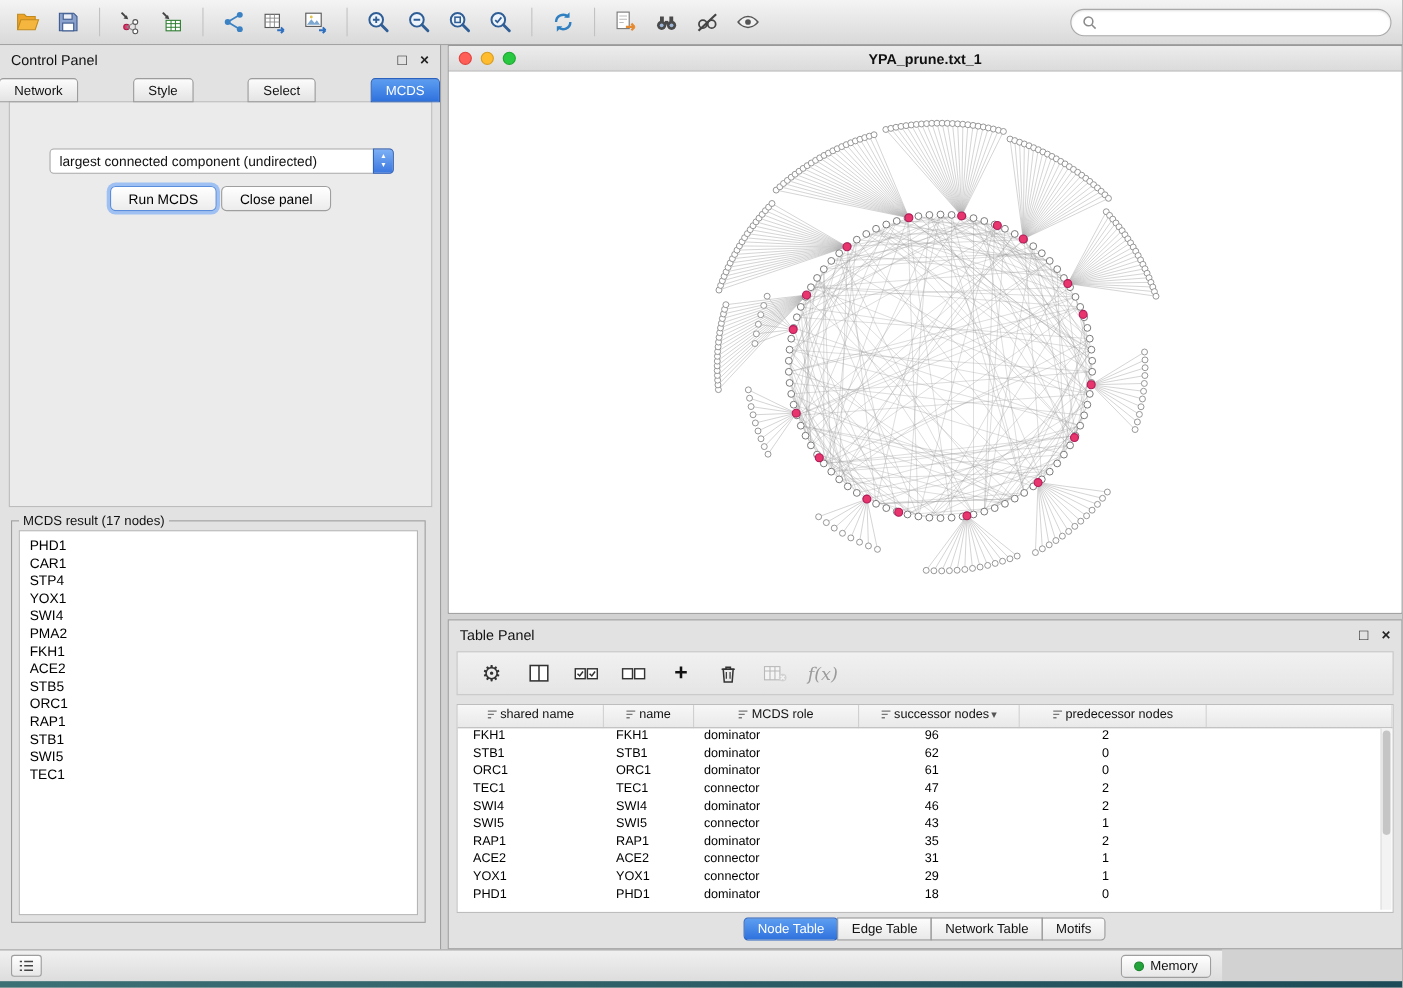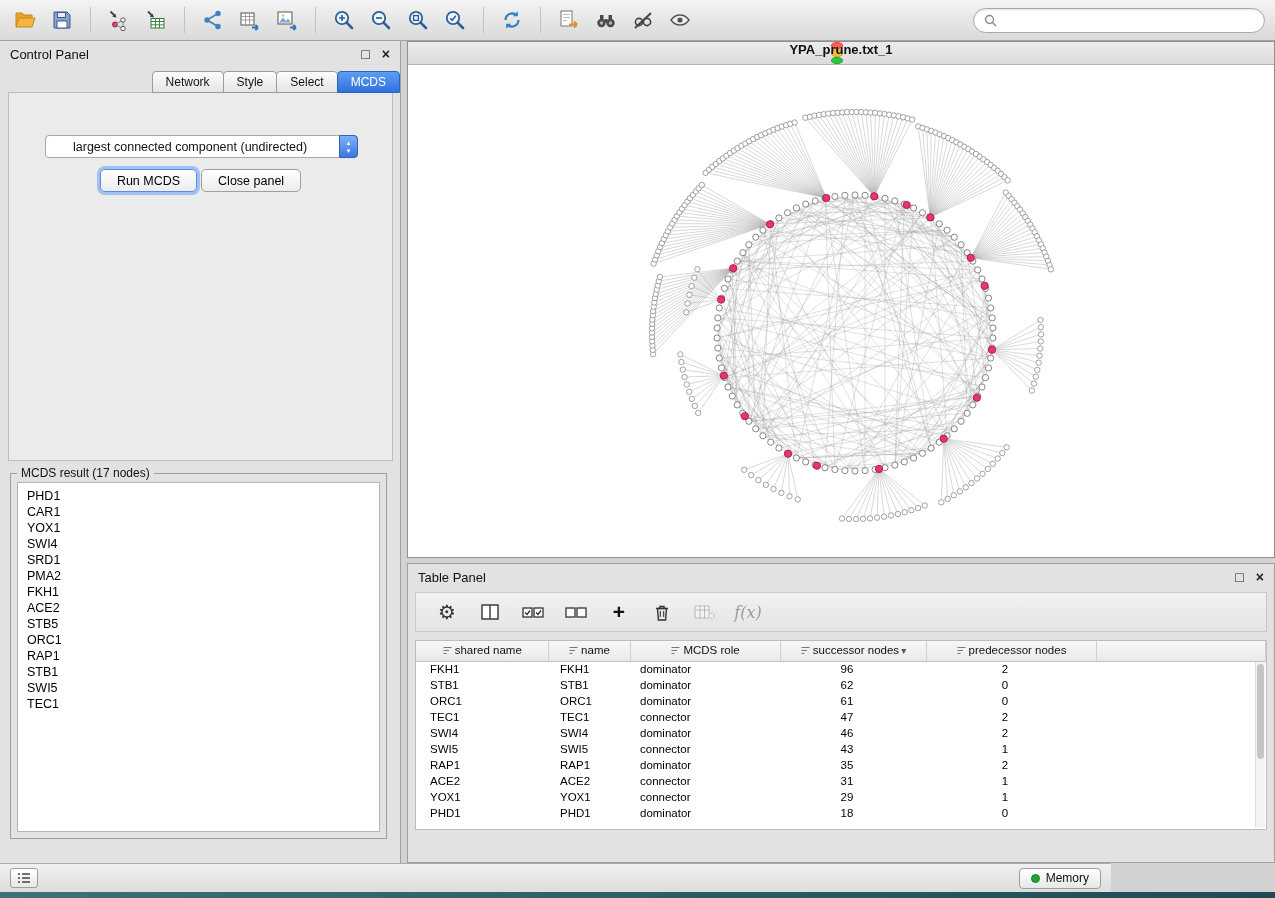--- a/index.html
+++ b/index.html
@@ -13,39 +13,39 @@
   .search{position:absolute;right:10px;top:8px;width:292px;height:25px;background:#fff;border:1px solid #a9a9a9;border-radius:13px;display:flex;align-items:center;padding:0 10px;box-shadow:inset 0 1px 2px rgba(0,0,0,.12);}
   .search input{border:none;outline:none;flex:1;font-size:12px;background:transparent;margin-left:6px;}
 
   
   .control-panel{position:absolute;left:0;top:41px;width:401px;height:822px;background:#e2e2e2;border-right:1px solid #9f9f9f;}
   .panel-header{height:26px;display:flex;align-items:center;padding:0 10px;}
   .panel-title{font-size:13px;color:#111;}
   .wbtns{margin-left:auto;display:flex;gap:12px;align-items:center;}
   .wbtn{font-size:14px;color:#222;line-height:1;cursor:default;}
   .wbtn.close{font-weight:bold;}
-  .cp-tabs{position:absolute;left:0;right:0;top:30px;display:flex;justify-content:flex-end;z-index:2;}
+  .cp-tabs{position:absolute;left:0;right:0;top:30px;display:flex;justify-content:space-between;z-index:2;}
   .cp-tab{padding:3px 13px;font-size:12px;border:1px solid #9c9c9c;background:linear-gradient(#fcfcfc,#e4e4e4);margin-left:-1px;border-radius:4px 4px 0 0;cursor:default;}
   .cp-tab.active{background:linear-gradient(#5d9ef1,#2f72dd);color:#fff;border-color:#2a62bd;}
   .cp-box{position:absolute;left:8px;top:51px;width:385px;height:369px;background:#ebebeb;border:1px solid #bcbcbc;}
   .opt-label{text-align:center;margin-top:20px;font-size:13px;}
-  .dropdown{position:absolute;left:36px;top:42px;width:313px;height:23px;background:#fff;border:1px solid #a8a8a8;border-radius:4px;display:flex;align-items:center;padding-left:27px;font-size:12.5px;cursor:default;}
+  .dropdown{position:absolute;left:36px;top:42px;width:313px;height:23px;background:#fff;border:1px solid #a8a8a8;border-radius:4px;display:flex;align-items:center;padding-left:8px;font-size:12.5px;cursor:default;}
   .dd-text{flex:1;white-space:nowrap;overflow:hidden;}
   .dd-arrows{width:19px;height:23px;margin-right:-1px;background:linear-gradient(#7cb0f5,#3b78e0);border:1px solid #2f63c0;border-radius:0 4px 4px 0;color:#fff;display:flex;flex-direction:column;align-items:center;justify-content:center;font-size:7px;line-height:1.05;}
   .btn-row{position:absolute;left:0;right:0;top:76px;display:flex;justify-content:center;gap:4px;}
   .mac-btn{background:linear-gradient(#ffffff,#ececec);border:1px solid #9f9f9f;border-radius:5px;padding:3px 16px;font-size:12.5px;height:23px;cursor:default;}
   .mac-btn.focus{box-shadow:0 0 0 3px rgba(96,156,247,.55);border-color:#5a8edc;}
   .mcds-fieldset{position:absolute;left:10px;top:425px;width:377px;height:373px;border:1px solid #9f9f9f;}
   .mcds-fieldset legend{font-size:12px;margin-left:6px;padding:0 4px;color:#111;}
   .mcds-list{position:absolute;left:6px;top:2px;right:6px;bottom:6px;background:#fff;border:1px solid #b5b5b5;overflow:hidden;padding:5px 0 0 9px;}
   .mcds-item{font-size:12.5px;line-height:16px;color:#000;}
 
   
   .net-window{position:absolute;left:407px;top:41px;width:868px;height:517px;background:#fff;border:1px solid #8f8f8f;}
-  .net-titlebar{position:relative;height:23px;background:linear-gradient(#ececec,#dbdbdb);border-bottom:1px solid #b2b2b2;display:flex;align-items:center;padding:0 9px;flex-direction:column;}
+  .net-titlebar{position:relative;height:23px;background:linear-gradient(#ececec,#dbdbdb);border-bottom:1px solid #b2b2b2;display:flex;align-items:center;padding:0 9px;}
   .tl{width:12px;height:12px;border-radius:50%;margin-right:8px;}
   .tl.red{background:#ff5f57;border:1px solid #e0443e;}
   .tl.yellow{background:#febc2e;border:1px solid #d89e22;}
   .tl.green{background:#28c840;border:1px solid #1ea832;}
   .net-title{position:absolute;left:0;right:0;text-align:center;font-weight:bold;font-size:13px;pointer-events:none;}
   .net-canvas{display:block;background:#fff;}
 
   
   .table-panel{position:absolute;left:407px;top:563px;width:868px;height:300px;background:#e2e2e2;border:1px solid #9f9f9f;}
   .tp-toolbar{position:absolute;left:7px;top:28px;right:7px;height:40px;background:linear-gradient(#f1f1f1,#e5e5e5);border:1px solid #c9c9c9;display:flex;align-items:center;padding-left:18px;gap:17px;}
@@ -244,23 +244,23 @@
       <div class="btn-row">
         <button class="mac-btn focus">Run MCDS</button>
         <button class="mac-btn">Close panel</button>
       </div>
     </div>
     <fieldset class="mcds-fieldset">
       <legend>MCDS result (17 nodes)</legend>
       <div class="mcds-list">
           <div class="mcds-item">PHD1</div>
           <div class="mcds-item">CAR1</div>
+          <div class="mcds-item">STP4</div>
           <div class="mcds-item">YOX1</div>
           <div class="mcds-item">SWI4</div>
-          <div class="mcds-item">SRD1</div>
           <div class="mcds-item">PMA2</div>
           <div class="mcds-item">FKH1</div>
           <div class="mcds-item">ACE2</div>
           <div class="mcds-item">STB5</div>
           <div class="mcds-item">ORC1</div>
           <div class="mcds-item">RAP1</div>
           <div class="mcds-item">STB1</div>
           <div class="mcds-item">SWI5</div>
           <div class="mcds-item">TEC1</div>
         </div>
@@ -1176,20 +1176,26 @@
               <td class="c-succ">18</td>
               <td class="c-pred">0</td>
               <td class="c-fill"></td>
             </tr>
           </tbody>
       </table>
       <div class="vscroll">
           <div class="vthumb"></div>
         </div>
     </div>
+    <div class="tp-tabs">
+      <span class="tp-tab active">Node Table</span>
+      <span class="tp-tab">Edge Table</span>
+      <span class="tp-tab">Network Table</span>
+      <span class="tp-tab">Motifs</span>
+    </div>
   </div>
 
   <div class="status-bar">
     <div class="sb-left">
       <svg width="14" height="12" viewBox="0 0 14 12">
           <path d="M1 2h2M5 2h8M1 6h2M5 6h8M1 10h2M5 10h8" stroke="#444" stroke-width="1.4"></path>
         </svg>
     </div>
     <div class="memory-btn">
       <span class="mem-dot"></span>

